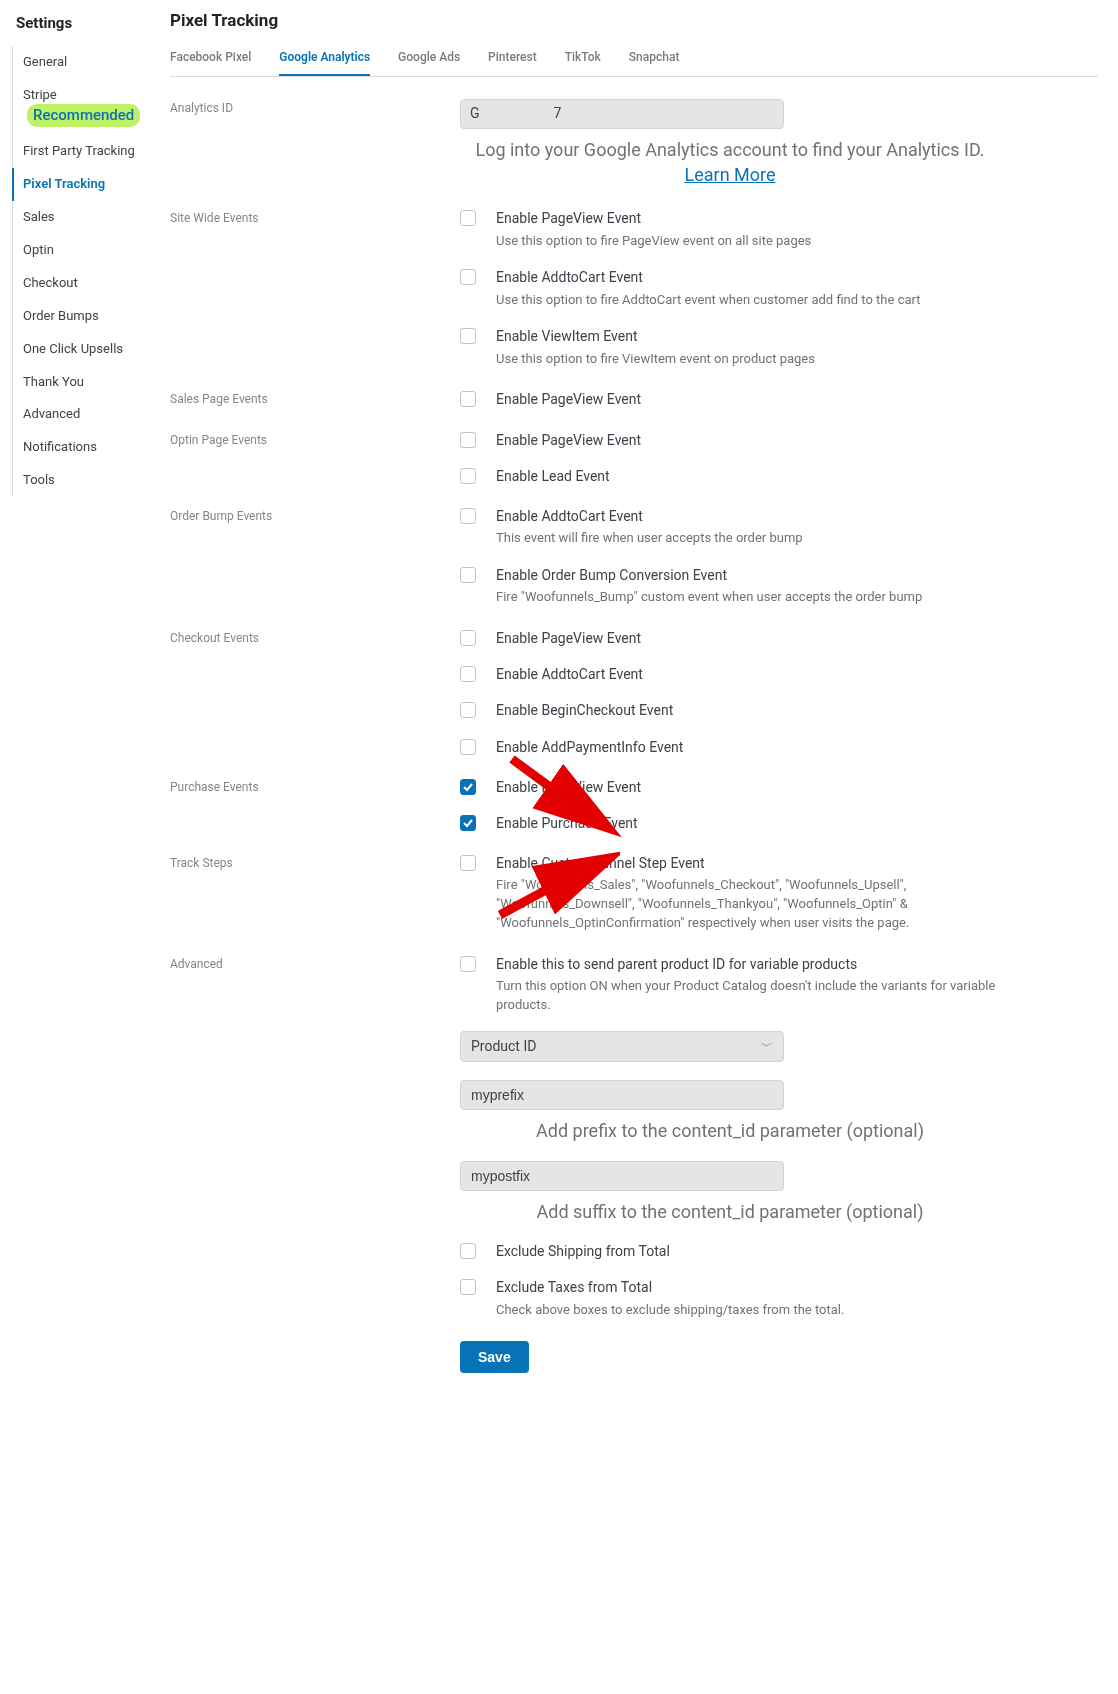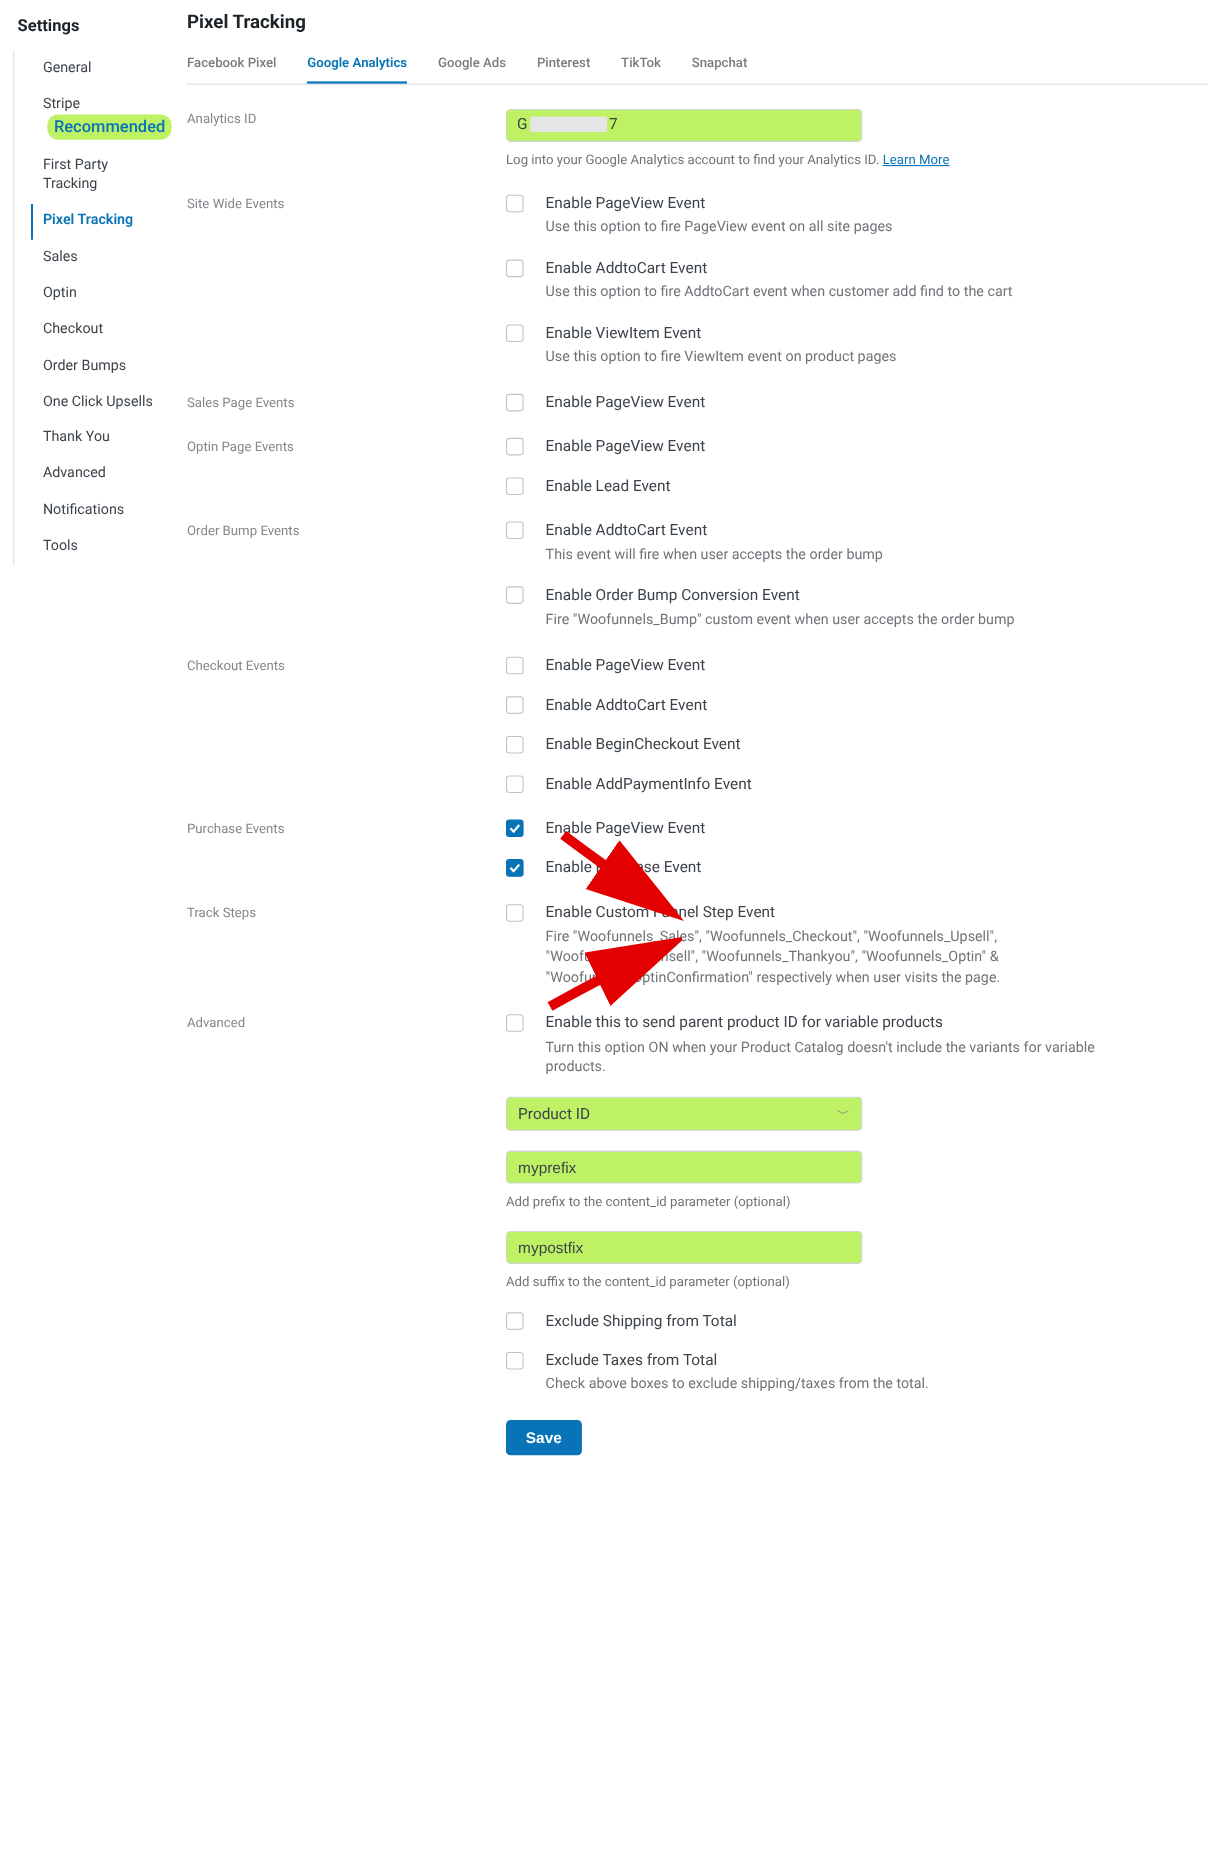--- a/index.html
+++ b/index.html
@@ -16,21 +16,21 @@
     padding: 14px 0 0 12px;
     flex-shrink: 0;
   }
   .sidebar h3 {
     font-size: 15px;
     font-weight: 700;
     color: #1d2327;
     margin-bottom: 14px;
     padding-left: 4px;
   }
-  .side-nav { border-left: 1px solid #dcdcde; padding-left: 16px; }
+  .side-nav { border-left: 1px solid #dcdcde; }
   .side-item {
     padding: 8px 10px 8px 10px;
     font-size: 13px;
     color: #3c434a;
     cursor: pointer;
     line-height: 1.3;
   }
   .side-item.active {
     color: #0873b6;
     font-weight: 600;
@@ -86,27 +86,28 @@
   }
   .row-field { flex: 1; max-width: 540px; }
   input[type="text"], .select {
     width: 100%;
     max-width: 324px;
     padding: 6px 10px;
     border: 1px solid #d0d4d9;
     border-radius: 4px;
     font-size: 14px;
     color: #3c434a;
-    background: #bef264;
+    background: #e5e5e5;
   }
   .help {
-    font-size: 12px;
+    font-size: 18px;
     color: #6f7378;
     margin-top: 8px;
     line-height: 1.4;
+    text-align: center;
   }
   .help a { color: #0873b6; text-decoration: underline; }
   
   .check-item { display: flex; align-items: flex-start; margin-bottom: 18px; gap: 10px; }
   .check-item:last-child { margin-bottom: 0; }
   .cbx {
     width: 16px; height: 16px;
     border: 1px solid #c3c4c7;
     border-radius: 3px;
     margin-right: 10px;

